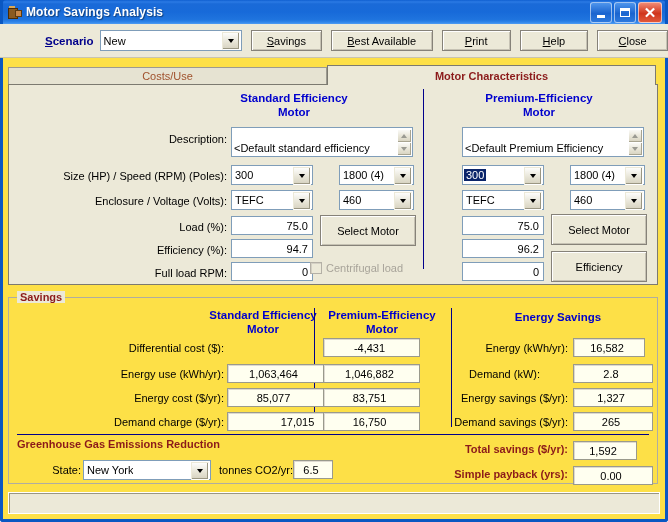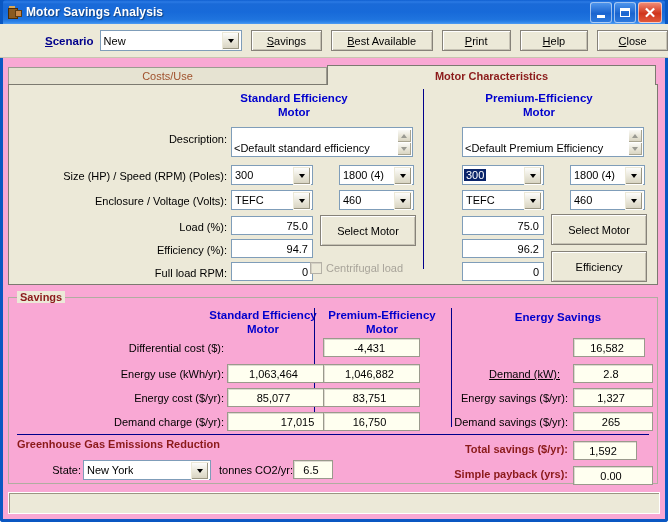--- a/index.html
+++ b/index.html
@@ -11,21 +11,21 @@
     font-family: "Liberation Sans", sans-serif;
     font-size: 11px;
     overflow: hidden;
   }
 
   
   .window {
     position: absolute; left: 0; top: 0;
     width: 668px; height: 522px;
     box-sizing: border-box;
-    background: #f9a8d4;
+    background: #fde047;
     border: 3px solid #0a57c2;
     border-top: none;
     border-radius: 0 0 3px 3px;
   }
 
   
   .titlebar {
     position: relative;
     height: 27px;
     background: linear-gradient(to bottom,
@@ -551,25 +551,26 @@
     </div>
 
   <div class="fld-label" style="left:80px;top:416px;width:141px;">Demand charge ($/yr):</div>
   <div class="valbox" style="left:224px;top:412px;width:97px;padding-left:48px;">
       <span>17,015</span>
     </div>
   <div class="valbox" style="left:320px;top:412px;width:97px;">
       <span>16,750</span>
     </div>
 
+  <div class="fld-label" style="left:440px;top:342px;width:125px;">Energy (kWh/yr):</div>
   <div class="valbox" style="left:570px;top:338px;width:72px;">
       <span>16,582</span>
     </div>
 
-  <div class="fld-label" style="left:432px;top:368px;width:125px;text-decoration:underline;">Demand (kW):</div>
+  <div class="fld-label" style="left:412px;top:368px;width:125px;">Demand (kW):</div>
   <div class="valbox" style="left:570px;top:364px;width:80px;">
       <span>2.8</span>
     </div>
 
   <div class="fld-label" style="left:430px;top:392px;width:135px;">Energy savings ($/yr):</div>
   <div class="valbox" style="left:570px;top:388px;width:80px;">
       <span>1,327</span>
     </div>
 
   <div class="fld-label" style="left:425px;top:416px;width:140px;">Demand savings ($/yr):</div>

